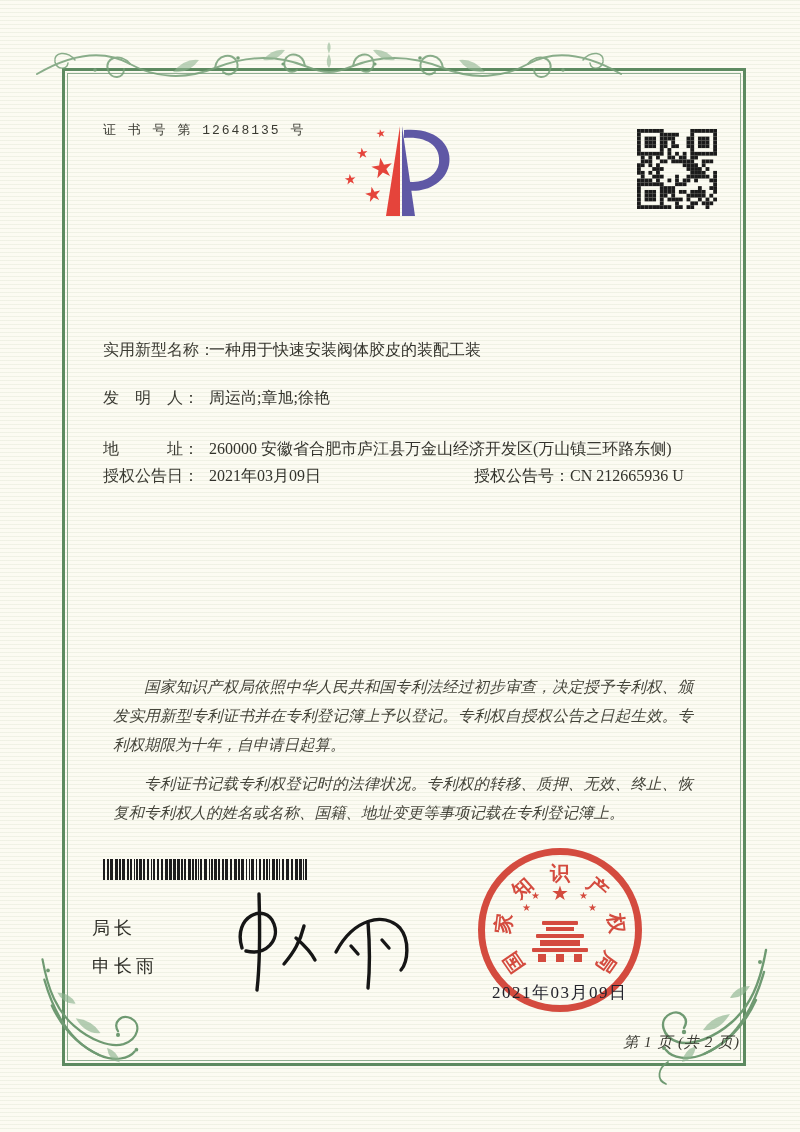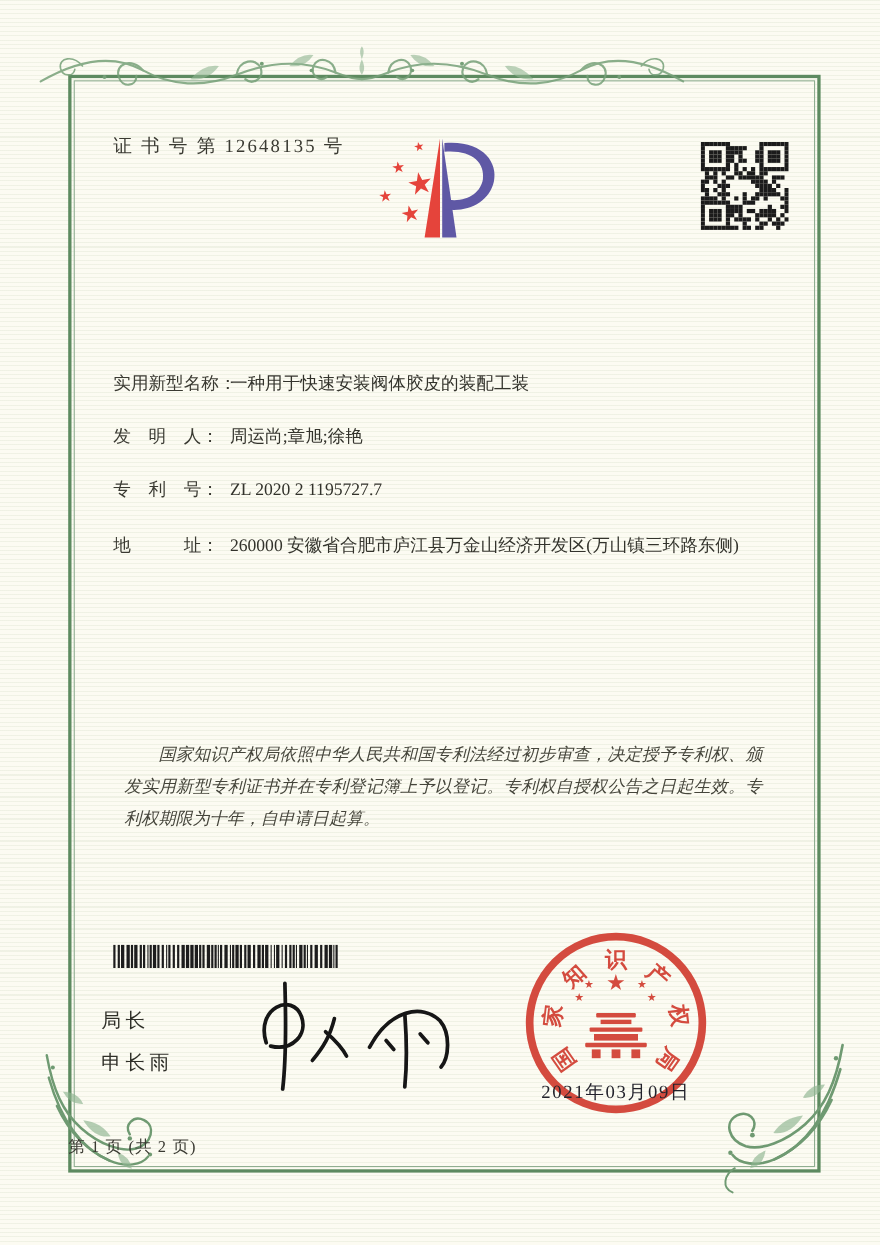--- a/index.html
+++ b/index.html
@@ -16,21 +16,21 @@
   
   .frame{position:absolute;left:62px;top:68px;width:678px;height:992px;
     border:3px solid #5d8a60;}
   .frame-inner{position:absolute;inset:2px;border:1px solid #8fae91;}
   
   .orn{position:absolute;pointer-events:none;}
   .orn-top{left:33px;top:34px;width:592px;height:60px;}
   .orn-bl{left:26px;top:952px;width:138px;height:140px;transform:scaleX(-1);}
   .orn-br{left:640px;top:942px;width:138px;height:152px;}
   
-  .cert-no{position:absolute;left:103px;top:121px;font-size:17px;letter-spacing:2px;color:#3a3a32;}
+  .cert-no{position:absolute;left:103px;top:121px;font-size:13px;letter-spacing:2px;color:#3a3a32;font-family:Liberation Mono, monospace;}
   .logo{position:absolute;left:344px;top:120px;width:118px;height:98px;}
   .logo svg{position:absolute;left:0;top:0;}
   .star{position:absolute;color:#e5443b;font-family:"DejaVu Sans",sans-serif;line-height:1;}
   .logo .s1{left:32px;top:8px;font-size:11px;transform:rotate(-12deg);}
   .logo .s2{left:12px;top:26px;font-size:14px;transform:rotate(-8deg);}
   .logo .s3{left:26px;top:34px;font-size:27px;transform:rotate(-10deg);}
   .logo .s4{left:0px;top:52px;font-size:14px;transform:rotate(-6deg);}
   .logo .s5{left:20px;top:64px;font-size:20px;transform:rotate(-12deg);}
   .qr{position:absolute;left:637px;top:129px;width:80px;height:80px;}
   .title{position:absolute;left:0;right:0;top:233px;text-align:center;
@@ -63,22 +63,22 @@
   .emblem{position:absolute;left:30px;top:28px;width:90px;height:92px;color:#d0392c;}
   .emblem .star{color:#d0392c;}
   .emblem .b1{left:36px;top:0px;font-size:20px;}
   .emblem .b2{left:16px;top:8px;font-size:10px;}
   .emblem .b3{left:7px;top:20px;font-size:10px;}
   .emblem .b4{left:64px;top:8px;font-size:10px;}
   .emblem .b5{left:73px;top:20px;font-size:10px;}
   .emblem svg{position:absolute;left:13px;top:38px;}
   .seal-date{position:absolute;left:492px;top:981px;font-size:17px;letter-spacing:1.5px;color:#23232c;}
   
-  .page-info{position:absolute;left:62px;width:678px;top:1033px;text-align:left;
-    font-size:15px;letter-spacing:1px;color:#3a3a32;}
+  .page-info{position:absolute;left:62px;width:678px;top:1033px;text-align:right;
+    font-size:15px;letter-spacing:1px;color:#3a3a32;font-style:italic;}
   .back-note{position:absolute;left:0;right:80px;top:1081px;text-align:center;
     font-size:15px;font-style:italic;color:#55554a;}
 </style>
 </head>
 <body>
 
 <div class="page">
 
   <div class="frame">
     <div class="frame-inner"></div>
@@ -412,30 +412,36 @@
       </svg></div>
 
 
   <div class="fields">
     <div class="field-row">
       <span class="f-label">实用新型名称：</span><span class="f-value">一种用于快速安装阀体胶皮的装配工装</span>
     </div>
     <div class="field-row">
       <span class="f-label">发　明　人：</span><span class="f-value">周运尚;章旭;徐艳</span>
     </div>
-    <div class="field-row">
-      <span class="f-label">专　利　号：</span><span class="f-value">ZL 2020 2 1195727.7</span>
-    </div>
     <div class="field-row multiline">
       <span class="f-label">地　　　址：</span><span class="f-value">260000 安徽省合肥市庐江县万金山经济开发区(万山镇三环路东侧)</span>
     </div>
+    <div class="grant-row">
+      <span class="grant-group1">
+        <span class="f-label">授权公告日：</span><span class="f-value">2021年03月09日</span>
+      </span>
+      <span>
+        <span>授权公告号：</span><span class="f-value">CN 212665936 U</span>
+      </span>
+    </div>
   </div>
 
   <div class="legal">
     <p>国家知识产权局依照中华人民共和国专利法经过初步审查，决定授予专利权、颁发实用新型专利证书并在专利登记簿上予以登记。专利权自授权公告之日起生效。专利权期限为十年，自申请日起算。</p>
+    <p>专利证书记载专利权登记时的法律状况。专利权的转移、质押、无效、终止、恢复和专利权人的姓名或名称、国籍、地址变更等事项记载在专利登记簿上。</p>
   </div>
 
   <div class="barcode" id="barcode">
       <div class="bar" style="width: 2px; margin-right: 2px;"></div>
       <div class="bar" style="width: 2px; margin-right: 1px;"></div>
       <div class="bar" style="width: 3px; margin-right: 2px;"></div>
       <div class="bar" style="width: 3px; margin-right: 1px;"></div>
       <div class="bar" style="width: 2px; margin-right: 1px;"></div>
       <div class="bar" style="width: 3px; margin-right: 2px;"></div>
       <div class="bar" style="width: 2px; margin-right: 1px;"></div>

